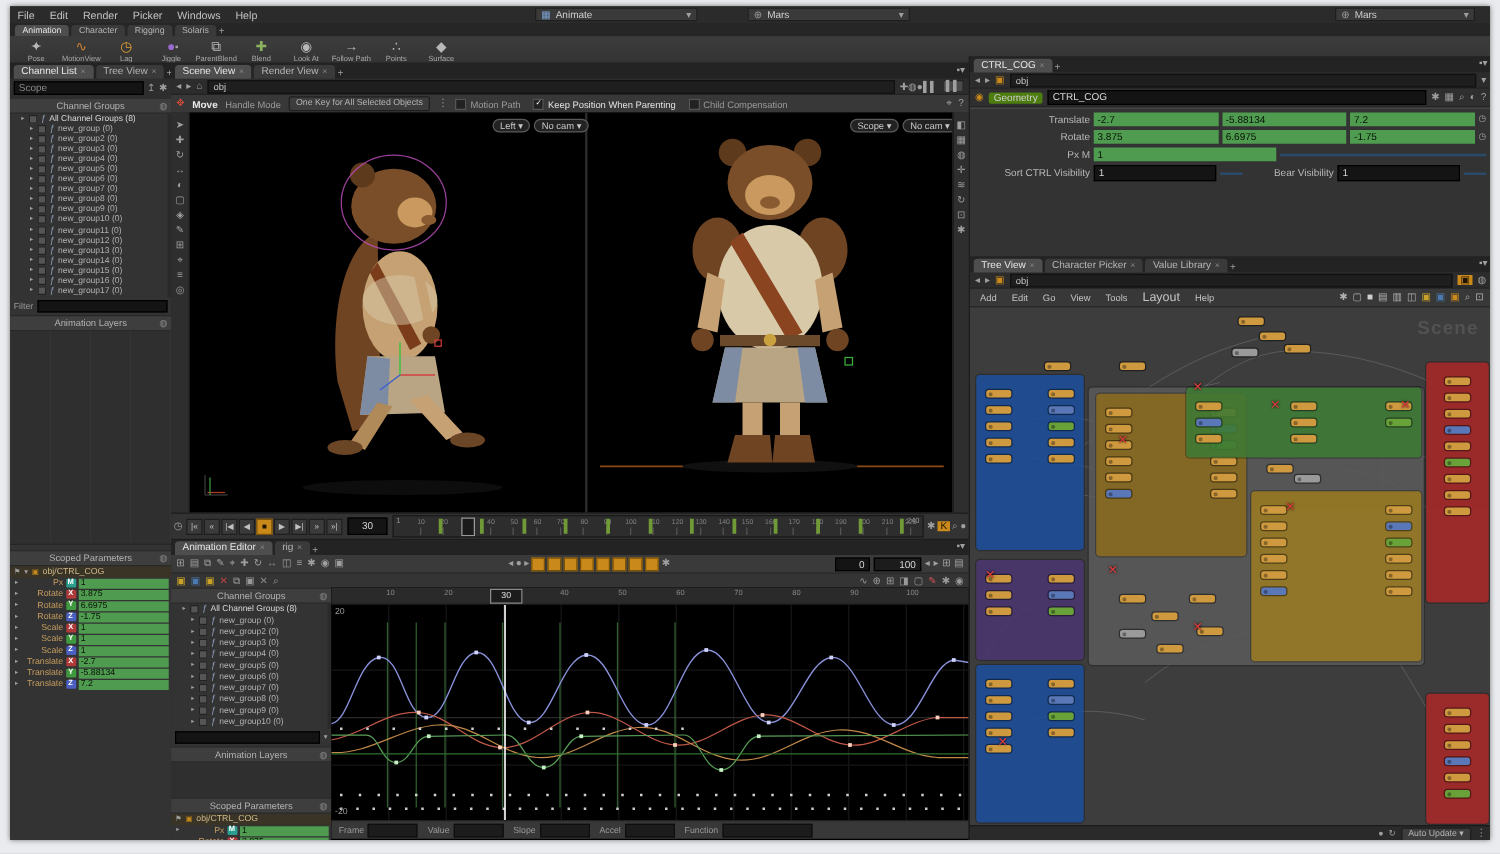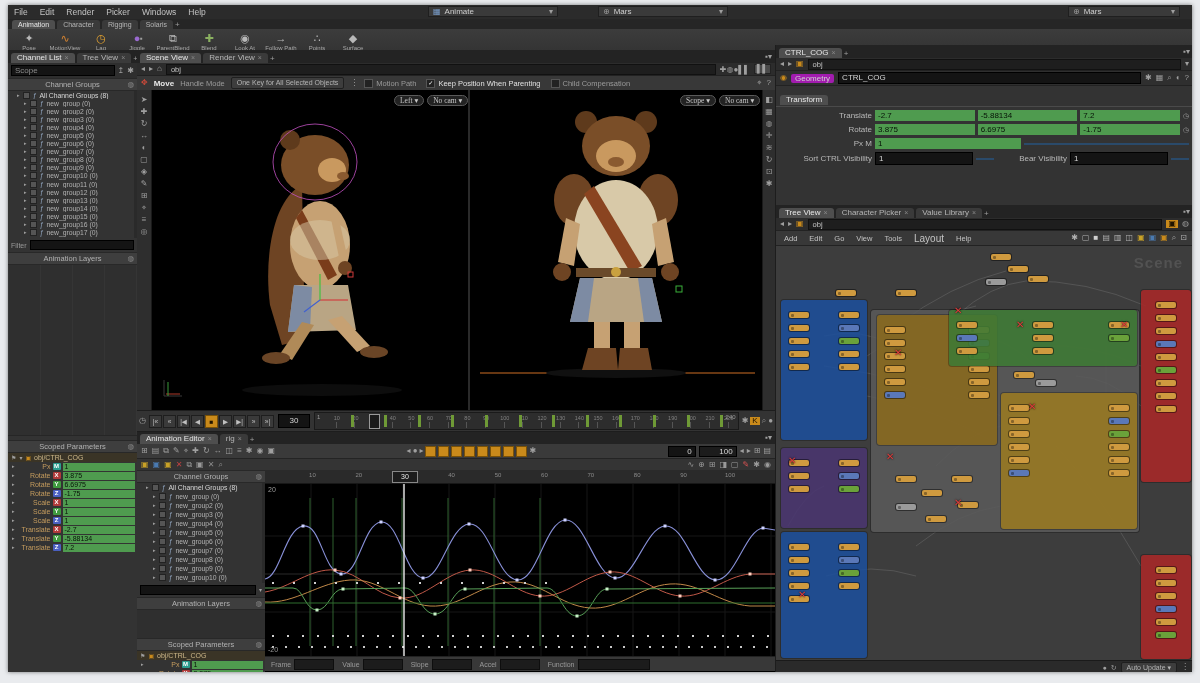--- a/index.html
+++ b/index.html
@@ -382,21 +382,21 @@
           <span class="ic">↔</span>
           <span class="ic">◐</span>
           <span class="ic">▢</span>
           <span class="ic">◈</span>
           <span class="ic">✎</span>
           <span class="ic">⊞</span>
           <span class="ic">⌖</span>
           <span class="ic">≡</span>
           <span class="ic">◎</span>
         </div>
-      <div class="abs" style="left:15px;top:0;width:610px;height:384px;background:#000;overflow:hidden;font-family:Liberation Serif, serif;">
+      <div class="abs" style="left:15px;top:0;width:610px;height:384px;background:#000;overflow:hidden;">
 
         <div class="abs" style="left:316px;top:0;width:2px;height:320px;background:#2a2a2a;"></div>
 
         <svg class="abs" width="316" height="320" style="left:0;top:0;">
           <ellipse cx="170" cy="300" rx="80" ry="6" fill="#0d0d0d"></ellipse>
           <path d="M150,95 C120,110 112,170 118,215 L130,255 L150,250 L152,200 Z" fill="#6e4423"></path>
           <ellipse cx="163" cy="75" rx="34" ry="30" fill="#7a4e28"></ellipse>
           <circle cx="138" cy="50" r="10" fill="#5e3a1c"></circle>
           <ellipse cx="180" cy="80" rx="14" ry="12" fill="#c9995f"></ellipse>
           <ellipse cx="191" cy="86" rx="6" ry="4" fill="#8a5a30"></ellipse>
@@ -922,32 +922,29 @@
       </div>
     <div class="pathbar" style="height:13px;">
       <span class="ic">◂</span>
       <span class="ic">▸</span>
       <span class="ic" style="color:#c98a1b;">▣</span>
       <div class="pathfield">obj</div>
       <span class="ic">▾</span>
     </div>
     <div style="height:14px;background:#2f2f2f;display:flex;align-items:center;gap:4px;padding:0 4px;border-bottom:1px solid #222;">
       <span class="ic" style="color:#c98a1b;">◉</span>
-      <span style="font-size:8px;color:#cfcfcf;background:#a21caf;padding:0 4px;border-radius:2px;">Geometry</span>
+      <span style="font-size:8px;color:#cfcfcf;background:#4d7c0f;padding:0 4px;border-radius:2px;">Geometry</span>
       <div class="darkfield" style="flex:1;height:10px;line-height:10px;">CTRL_COG</div>
       <span id="param-top-icons" style="display:flex;gap:4px;">
           <span class="ic">✱</span>
           <span class="ic">▦</span>
           <span class="ic">⌕</span>
           <span class="ic">◐</span>
           <span class="ic">?</span>
         </span>
-    </div>
-    <div style="padding:2px 4px 0;">
-      <span class="tab active" style="display:inline-block;">Transform</span>
     </div>
     <div style="border-top:1px solid #4a4a4a;padding:3px 4px;display:flex;flex-direction:column;gap:3px;">
       <div style="display:flex;align-items:center;gap:3px;">
         <span class="plabel" style="flex:0 0 92px;">Translate</span>
         <span class="greenfield" style="flex:1;">-2.7</span>
         <span class="greenfield" style="flex:1;">-5.88134</span>
         <span class="greenfield" style="flex:1;">7.2</span>
         <span class="ic" style="font-size:7px;">◷</span>
       </div>
       <div style="display:flex;align-items:center;gap:3px;">

